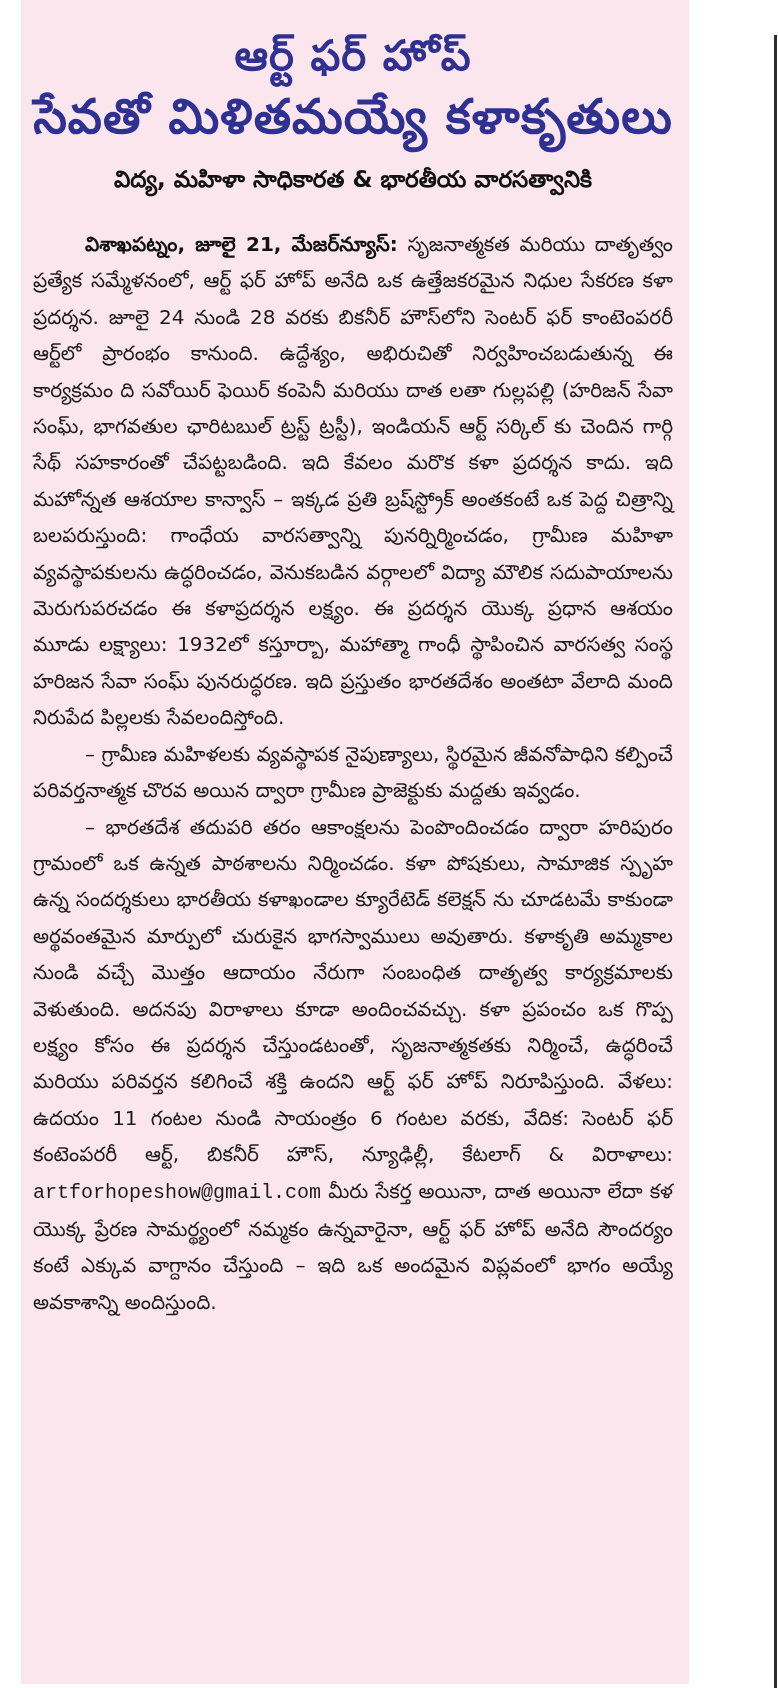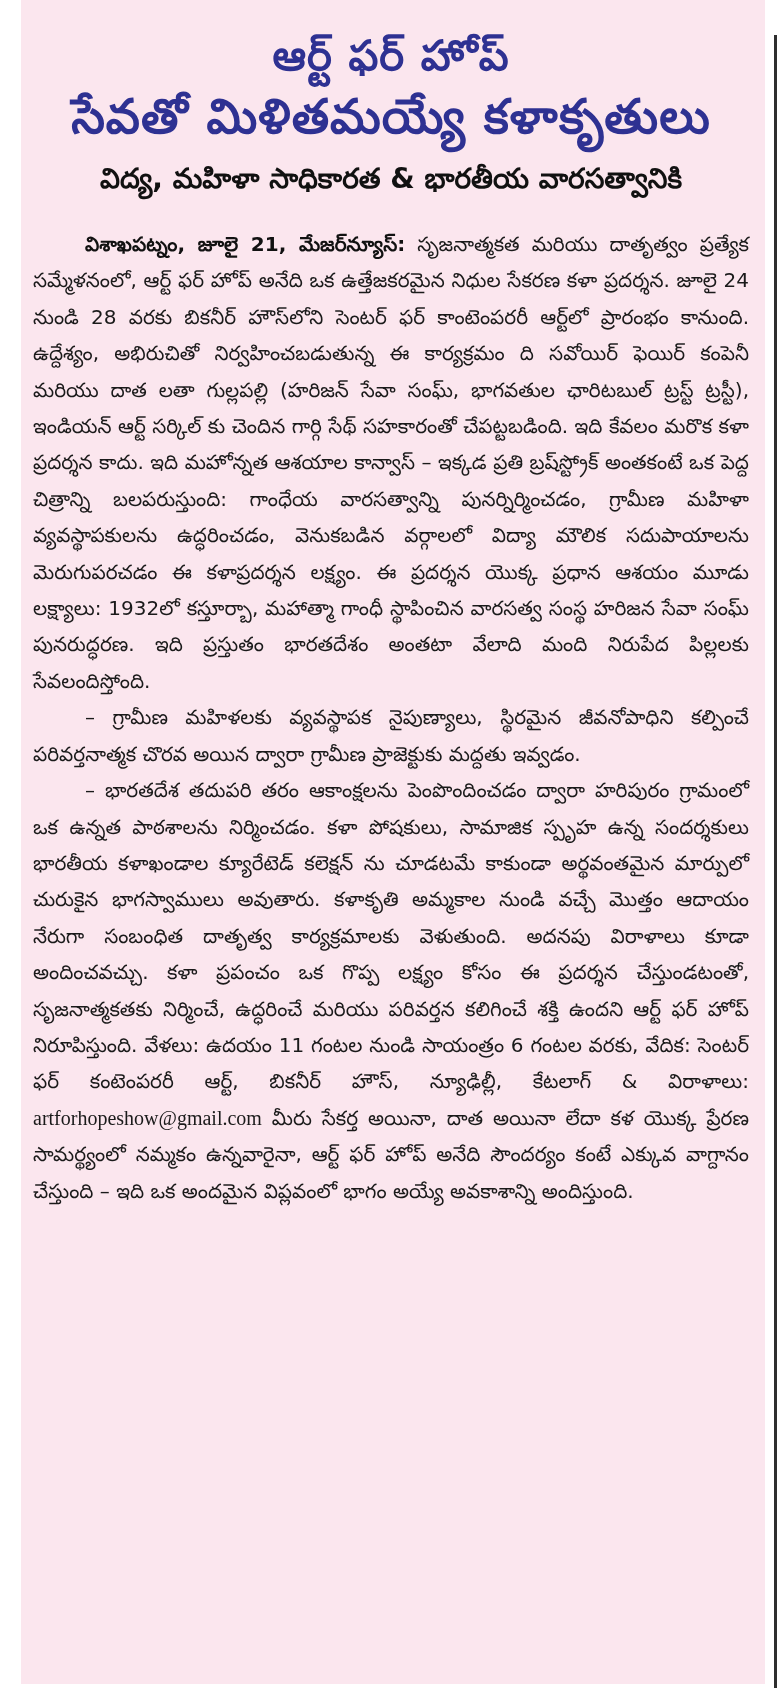--- a/index.html
+++ b/index.html
@@ -11,21 +11,21 @@
       width: 778px;
       height: 1688px;
       position: relative;
       overflow: hidden;
       font-family: "DejaVu Sans", "Liberation Sans", sans-serif;
     }
     .clipping {
       position: absolute;
       left: 21px;
       top: 0;
-      width: 744px;
+      width: 668px;
       height: 1684px;
       background: #fbe6ee;
       box-sizing: border-box;
       padding: 0 16px 0 12px;
     }
     .rule {
       position: absolute;
       left: 774px;
       top: 35px;
       width: 3px;
@@ -52,21 +52,21 @@
       letter-spacing: 1px;
     }
     .subhead {
       text-align: center;
       color: #111111;
       font-weight: bold;
       margin: 0;
     }
     .subhead .s1 {
       display: block;
-      font-size: 28px;
+      font-size: 23px;
       line-height: 58px;
       margin-top: 2px;
     }
     .subhead .s2 {
       display: block;
       font-size: 27px;
       line-height: 52px;
     }
     .body-text {
       margin-top: 18px;
@@ -78,21 +78,21 @@
     }
     .body-text p {
       margin: 0;
       text-indent: 52px;
     }
     .dateline {
       font-weight: bold;
       color: #111111;
     }
     .email {
-      font-family: Liberation Serif, serif;
+      font-family: Liberation Mono, monospace;
     }
   </style>
 </head>
 <body>
 
 <div class="clipping">
 
   <h1 class="headline">
     <span class="line1">ఆర్ట్ ఫర్ హోప్</span>
     <span class="line2">సేవతో మిళితమయ్యే కళాకృతులు</span>

